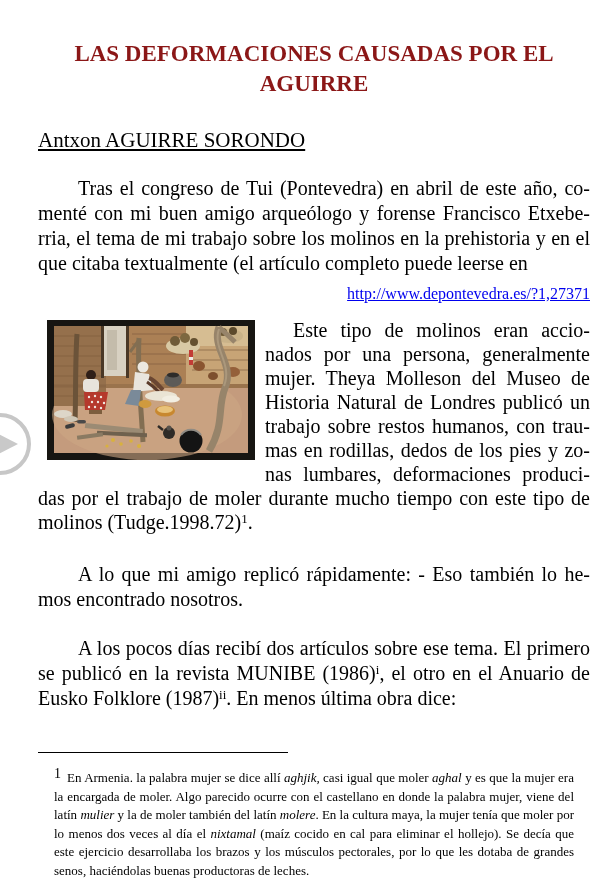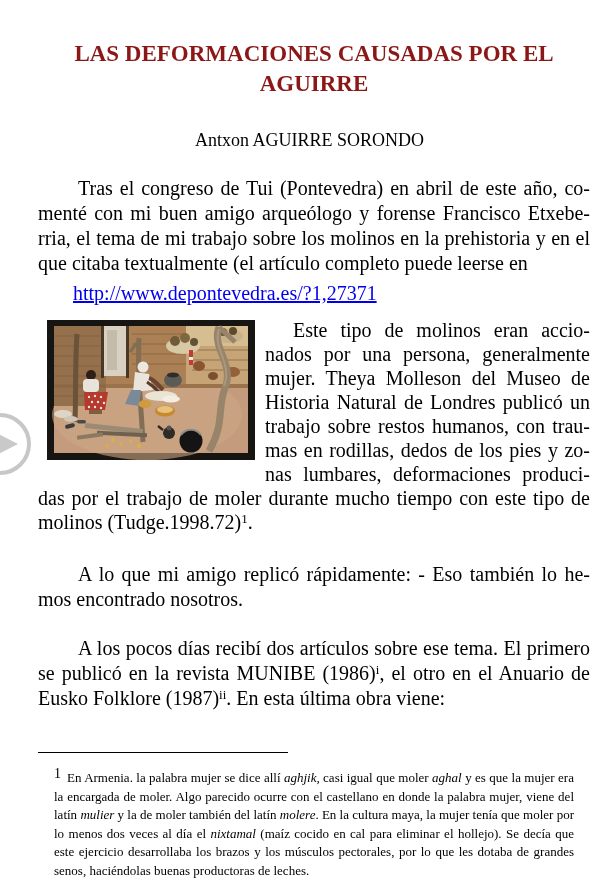--- a/index.html
+++ b/index.html
@@ -5,24 +5,24 @@
   html,body{margin:0;padding:0;background:#ffffff;}
   body{
     width:610px;height:895px;overflow:hidden;position:relative;
     font-family:"Liberation Serif", serif;color:#000;
   }
   .block{position:absolute;left:38px;right:20px;}
   .doc-title{
     top:24px;text-align:center;font-weight:bold;
     font-size:23px;line-height:30px;
   }
-  .author{top:128px;text-align:center;font-size:18px;line-height:25px;padding-right:9px;}
+  .author{top:128px;text-align:left;font-size:21px;line-height:25px;padding-right:9px;text-decoration:underline;}
   p.body-par{margin:0;font-size:20px;line-height:25px;text-align:justify;text-indent:40px;}
   .p-intro{top:176px;}
-  .p-link{top:281px;margin:0;font-size:20px;line-height:25px;text-indent:35px;}
+  .p-link{top:281px;margin:0;font-size:16px;line-height:25px;text-indent:35px;text-align:right;}
   .p-link a{text-decoration:underline;cursor:pointer;}
   .wrap-section{top:318px;}
   .wrap-section p{margin:0;font-size:20px;line-height:24px;text-align:justify;text-indent:28px;}
   figure.photo{
     float:left;width:208px;height:140px;margin:2px 10px 4px 9px;padding:0;
   }
   figure.photo svg{display:block;}
   .p-replica{top:562px;}
   .p-articulos{top:636px;}
   sup.mark{font-size:13px;line-height:0;vertical-align:6px;}
@@ -169,21 +169,21 @@
 
       <circle cx="144" cy="121" r="11.5" fill="#141414"></circle>
       <path d="M 134 115 A 12 12 0 0 1 154 115" stroke="#8f8b84" stroke-width="2" fill="none"></path>
     </svg>
   </figure>
   <p><span>Este tipo de molinos eran accio­nados por una persona, generalmente mujer. Theya Molleson del Museo de Historia Natural de Londres publicó un trabajo sobre restos humanos, con trau­mas en rodillas, dedos de los pies y zo­nas lumbares, deformaciones produci­das por el trabajo de moler durante mucho tiempo con este tipo de molinos (Tudge.1998.72)</span><sup class="mark">1</sup><span>.</span></p>
 </div>
 
 <p class="block body-par p-replica"><span>A lo que mi amigo replicó rápidamente: - Eso también lo he­mos encontrado nosotros.</span></p>
 
-<p class="block body-par p-articulos"><span>A los pocos días recibí dos artículos sobre ese tema. El pri­mero se publicó en la revista MUNIBE (1986)</span><sup class="mark">i</sup><span>, el otro en el Anua­rio de Eusko Folklore (1987)</span><sup class="mark">ii</sup><span>. En esta última obra viene:</span></p>
+<p class="block body-par p-articulos"><span>A los pocos días recibí dos artículos sobre ese tema. El pri­mero se publicó en la revista MUNIBE (1986)</span><sup class="mark">i</sup><span>, el otro en el Anua­rio de Eusko Folklore (1987)</span><sup class="mark">ii</sup><span>. En menos última obra dice:</span></p>
 
 <div class="block footnote">
   <hr class="fn-rule">
   <p class="fn-text">
     <sup class="fn-marker">1</sup><span><span>En Armenia. la palabra mujer se dice allí </span><i>aghjik,</i><span> casi igual que moler </span><i>aghal</i><span> y es que la mujer era la encargada de moler. Algo parecido ocurre con el castellano en donde la palabra mujer, viene del latín </span><i>mulier</i><span> y la de moler también del latín </span><i>molere</i><span>. En la cultura maya, la mujer tenía que moler por lo menos dos veces al día el </span><i>nixtamal</i><span> (maíz cocido en cal para eliminar el hollejo). Se decía que este ejercicio desarrollaba los brazos y los músculos pectorales, por lo que les dotaba de grandes senos, haciéndolas buenas productoras de leches.</span></span>
   </p>
 </div>
 
 <div class="play-overlay">
   <svg width="66" height="66" viewBox="0 0 66 66">

